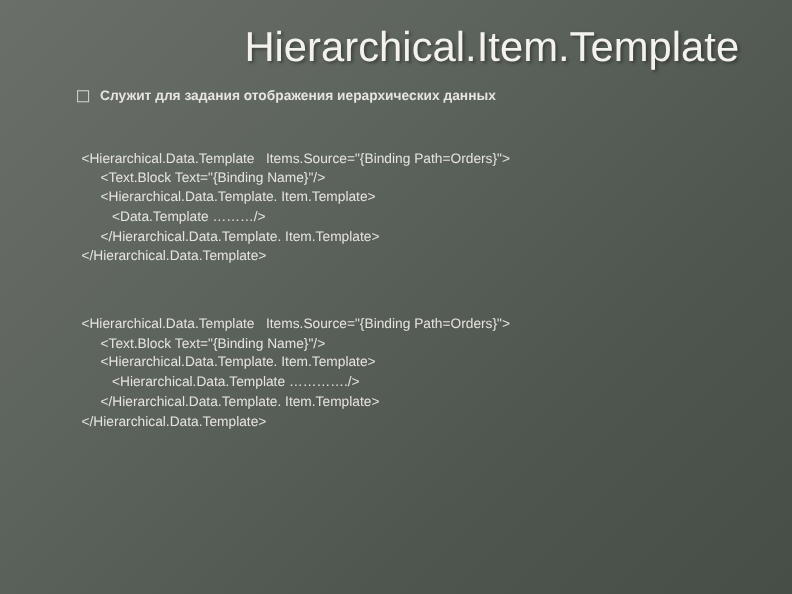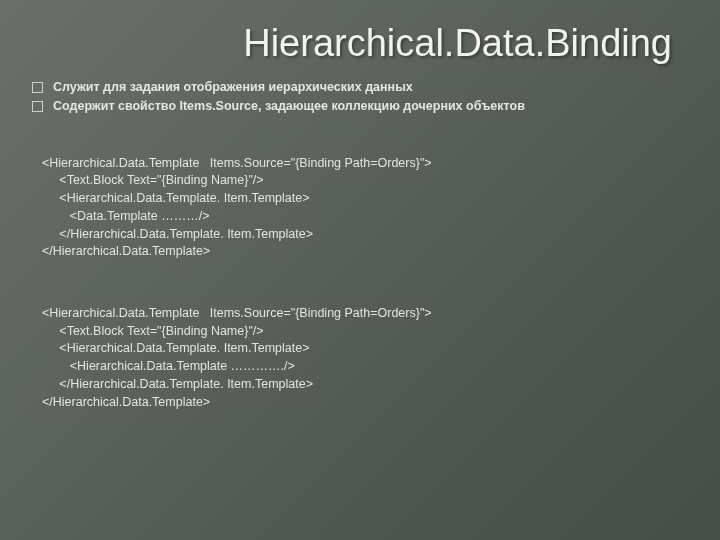--- a/index.html
+++ b/index.html
@@ -14,61 +14,57 @@
   .title{
     font-size:38px;
     color:#f3f2ed;
     text-align:right;
     padding:22px 48px 10px 0;
     letter-spacing:0px;
     text-shadow:2px 2px 3px rgba(0,0,0,0.35);
     font-weight:400;
   }
   .bullets{
-    padding:4px 40px 6px 32px;
+    padding:4px 40px 6px 70px;
   }
   .bullet{
     display:flex;
     align-items:flex-start;
     font-size:12.5px;
     line-height:1.35;
     margin-bottom:2px;
     color:#e6e5df;
   }
   .bullet .box{
     display:inline-block;
     width:9px;height:9px;
     border:1px solid #cfcfc7;
     margin:3px 10px 0 0;
     flex-shrink:0;
   }
   .bullet .txt{flex:1}
   .bullet .bold{font-weight:bold}
   .code{
-    margin:14px 44px 0 42px;
+    margin:14px 44px 0 74px;
     font-size:12.5px;
     line-height:1.42;
     color:#e5e4dd;
     font-family:Arial,Helvetica,sans-serif;
     white-space:pre;
   }
 </style>
 </head>
 <body>
 
-<div class="title">Hierarchical.Data.Binding</div>
+<div class="title">Hierarchical.Item.Template</div>
 
 <div class="bullets">
   <div class="bullet">
     <span class="box"></span>
     <span class="txt bold">Служит для задания отображения иерархических данных</span>
-  </div>
-  <div class="bullet">
-    <span class="box"></span>
-    <span class="txt bold">Содержит свойство Items.Source, задающее коллекцию дочерних объектов</span>
   </div>
 </div>
 
 <div class="code">
 <span>&lt;Hierarchical.Data.Template   Items.Source="{Binding Path=Orders}"&gt;</span>
 <span>     &lt;Text.Block Text="{Binding Name}"/&gt;</span>
 <span>     &lt;Hierarchical.Data.Template. Item.Template&gt;</span>
 <span>        &lt;Data.Template ………/&gt;</span>
 <span>     &lt;/Hierarchical.Data.Template. Item.Template&gt;</span>
 <span>&lt;/Hierarchical.Data.Template&gt;</span>

